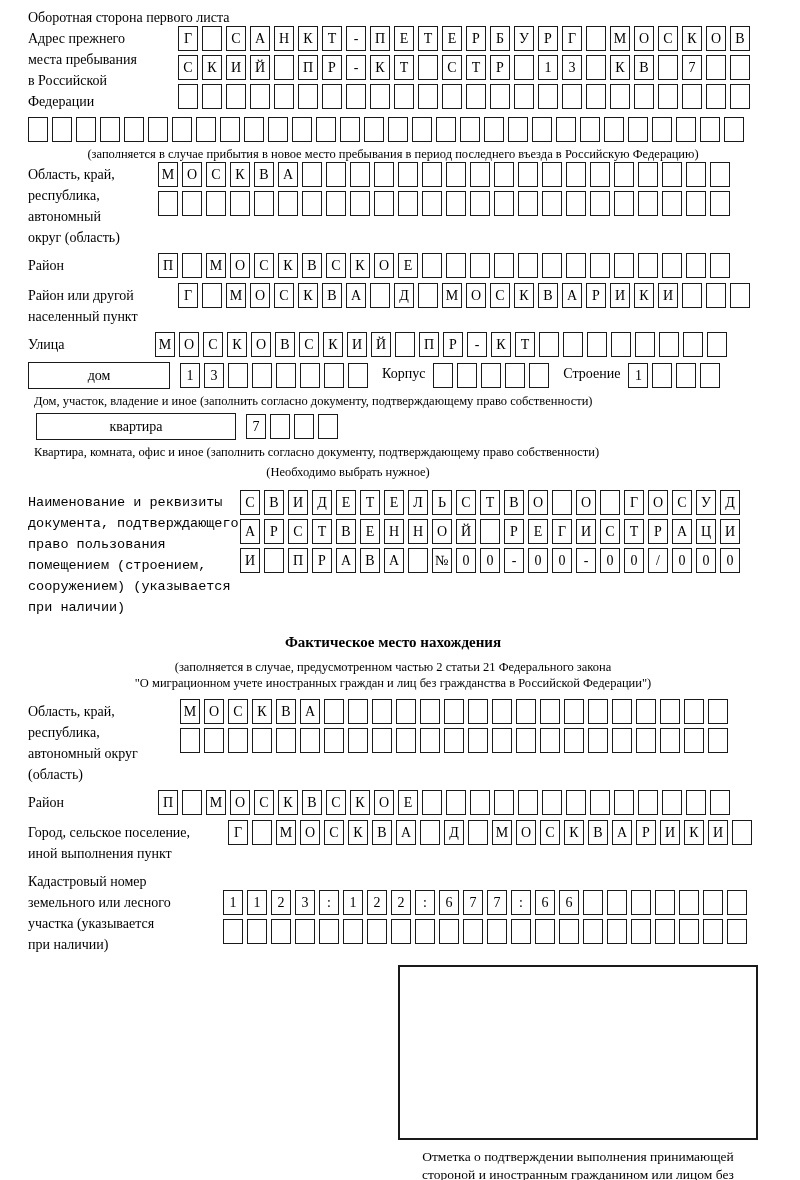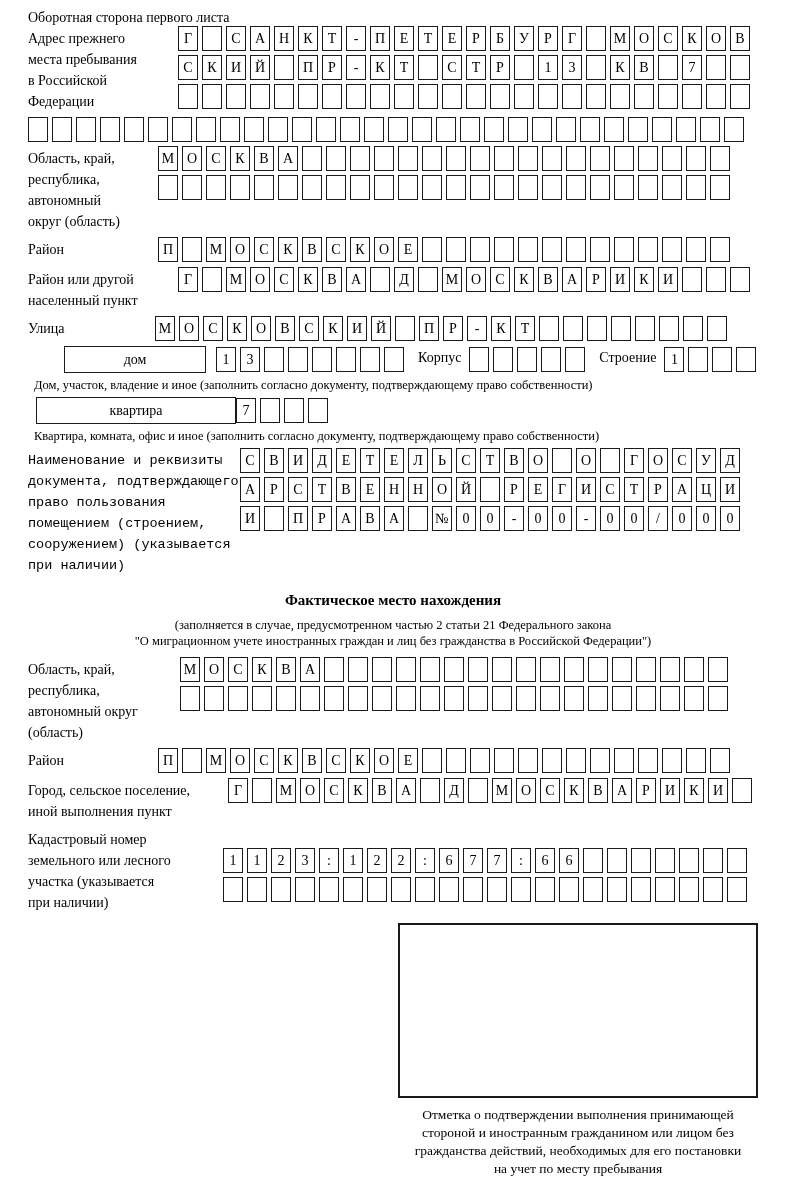--- a/index.html
+++ b/index.html
@@ -19,22 +19,22 @@
   .cell {
     flex:0 0 auto; width:20px; height:25px; border:1.7px solid #1a1a1a;
     display:flex; align-items:center; justify-content:center; font-size:14px;
   }
   .note { font-size:12.5px; line-height:16px; }
   .center { text-align:center; }
   .leftnote { padding-left:6px; margin-bottom:4px; }
   .title { font-weight:bold; text-align:center; font-size:15px; margin:8px 0; }
   .widebox { border:1.7px solid #1a1a1a; height:27px; display:flex; align-items:center;
              justify-content:center; flex:0 0 auto; }
-  .dom { width:142px; margin-left:36px; margin-right:10px; }
-  .kv  { width:200px; margin-left:8px;  }
+  .dom { width:142px; margin-right:10px; }
+  .kv  { width:200px; margin-left:8px;  margin-right:10px; }
   .inline-label { padding:4px 8px 0 14px; flex:0 0 auto;text-align:center; }
   .houserow { display:flex; align-items:flex-start; margin-bottom:4px; }
   .placerow { display:flex; align-items:center; margin:8px 0 3px; padding-left:6px; }
   .checkbox { width:24px; height:27px; border:1.7px solid #1a1a1a; display:inline-flex;
               align-items:center; justify-content:center; font-size:15px;
               margin:0 14px 0 18px; flex:0 0 auto; }
   .choose-note { margin:2px 0 10px 0; text-align:center; width:640px; }
   .fact-head { margin-top:16px; }
   .pad-top-20 { padding-top:21px; }
   .stampbox { width:360px; height:175px; border:2px solid #1a1a1a; margin-left:370px; margin-top:10px; }
@@ -159,20 +159,21 @@
       <span class="cell"></span>
       <span class="cell"></span>
       <span class="cell"></span>
       <span class="cell"></span>
       <span class="cell"></span>
       <span class="cell"></span>
       <span class="cell"></span>
       <span class="cell"></span>
       <span class="cell"></span>
     </div>
+  <div class="note center">(заполняется в случае прибытия в новое место пребывания в период последнего въезда в Российскую Федерацию)</div>
 
 
   <div class="frow">
     <div class="flabel w130">Область, край,
 республика,
 автономный
 округ (область)</div>
     <div class="rows">
       <div class="cells">
           <span class="cell">М</span>
@@ -354,20 +355,21 @@
     <div class="widebox kv">квартира</div>
     <div class="cells" style="padding-top:1px;">
         <span class="cell">7</span>
         <span class="cell"></span>
         <span class="cell"></span>
         <span class="cell"></span>
       </div>
   </div>
   <div class="note leftnote">Квартира, комната, офис и иное (заполнить согласно документу, подтверждающему право собственности)</div>
 
+  <div class="note choose-note">(Необходимо выбрать нужное)</div>
 
   <div class="frow">
     <div class="flabel w212" style="font-size:13.5px;font-family:Liberation Mono, monospace;">Наименование и реквизиты
 документа, подтверждающего
 право пользования
 помещением (строением,
 сооружением) (указывается
 при наличии)</div>
     <div class="rows">
       <div class="cells">

